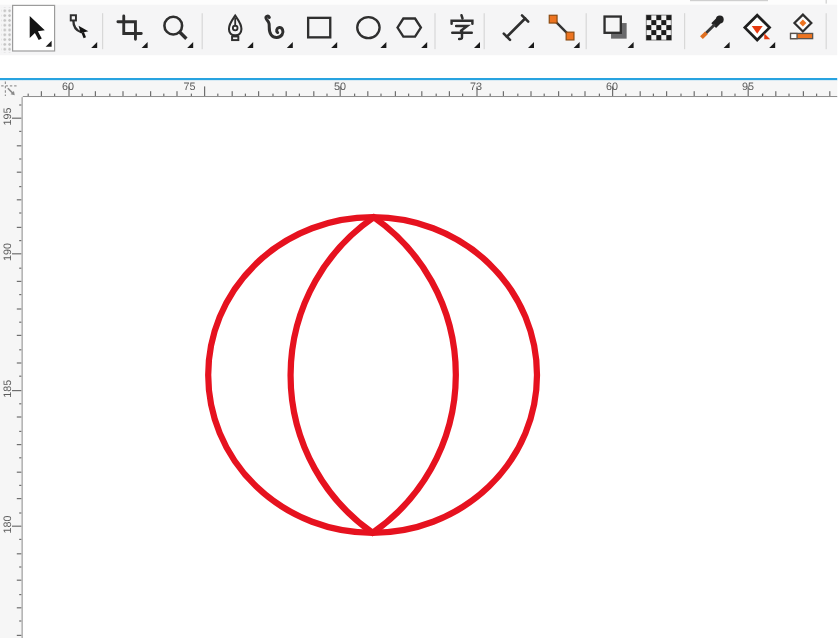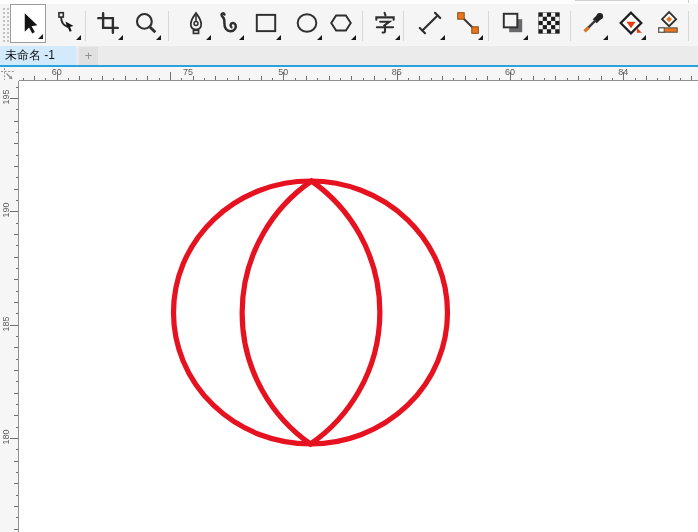--- a/index.html
+++ b/index.html
@@ -201,24 +201,20 @@
         <svg class="ticon" viewBox="0 0 24 24">
           <polygon points="13,2 19.5,8.5 13,15 6.5,8.5" fill="#fcfcfc" stroke="#2f2f2f" stroke-width="1.7"></polygon>
         <polygon points="13,5.8 15.7,8.5 13,11.2 10.3,8.5" fill="#ed7420"></polygon>
         <rect x="3.5" y="16.5" width="17" height="4" fill="#ed7420" stroke="#5a544e" stroke-width="1"></rect>
         <rect x="3.5" y="16.5" width="5" height="4" fill="#fdfdfd" stroke="#5a544e" stroke-width="1"></rect>
         </svg>
       </div>
       <div class="sep" style="left: 688px;"></div>
     </div>
 
-  <div id="tabbar">
-    <div id="active-tab">未命名 -1</div>
-    <div id="newtab">+</div>
-  </div>
   <div id="tab-underline"></div>
 
   <div id="ruler-corner">
     <svg width="19" height="14" viewBox="0 0 19 14">
       <line x1="1" y1="4.5" x2="15" y2="4.5" stroke="#959595" stroke-width="1" stroke-dasharray="2,1.6"></line>
       <line x1="4.5" y1="1" x2="4.5" y2="13" stroke="#959595" stroke-width="1" stroke-dasharray="2,1.6"></line>
       <line x1="6.5" y1="6.5" x2="11" y2="11" stroke="#8a8a8a" stroke-width="1.3"></line>
       <polygon points="12.3,12.3 8.8,11.6 11.6,8.8" fill="#8a8a8a"></polygon>
     </svg>
   </div>
@@ -277,25 +273,25 @@
       <div class="htick" style="left: 581.7px; height: 4.5px;"></div>
       <div class="htick" style="left: 593px; height: 2.5px;"></div>
       <div class="htick" style="left: 604.4px; height: 8px;"></div>
       <div class="htick" style="left: 615.7px; height: 2.5px;"></div>
       <div class="htick" style="left: 627px; height: 4.5px;"></div>
       <div class="htick" style="left: 638.4px; height: 2.5px;"></div>
       <div class="htick" style="left: 649.7px; height: 4.5px;"></div>
       <div class="htick" style="left: 661px; height: 2.5px;"></div>
       <div class="htick" style="left: 672.4px; height: 4.5px;"></div>
       <div class="hlabel" style="left: 37.7px;">60</div>
-      <div class="hlabel" style="left: 169px;">75</div>
+      <div class="hlabel" style="left: 139px;">75</div>
       <div class="hlabel" style="left: 264.3px;">50</div>
-      <div class="hlabel" style="left: 377.7px;">85</div>
+      <div class="hlabel" style="left: 377.7px;">73</div>
       <div class="hlabel" style="left: 491px;">60</div>
-      <div class="hlabel" style="left: 604.3px;">84</div>
+      <div class="hlabel" style="left: 604.3px;">95</div>
     </div>
   <div id="vruler">
       <div class="vtick" style="top: 5.7px; width: 2.5px;"></div>
       <div class="vtick" style="top: 17px; width: 8px;"></div>
       <div class="vtick" style="top: 28.3px; width: 2.5px;"></div>
       <div class="vtick" style="top: 39.7px; width: 4.5px;"></div>
       <div class="vtick" style="top: 51px; width: 2.5px;"></div>
       <div class="vtick" style="top: 62.3px; width: 4.5px;"></div>
       <div class="vtick" style="top: 73.7px; width: 2.5px;"></div>
       <div class="vtick" style="top: 85px; width: 4.5px;"></div>

